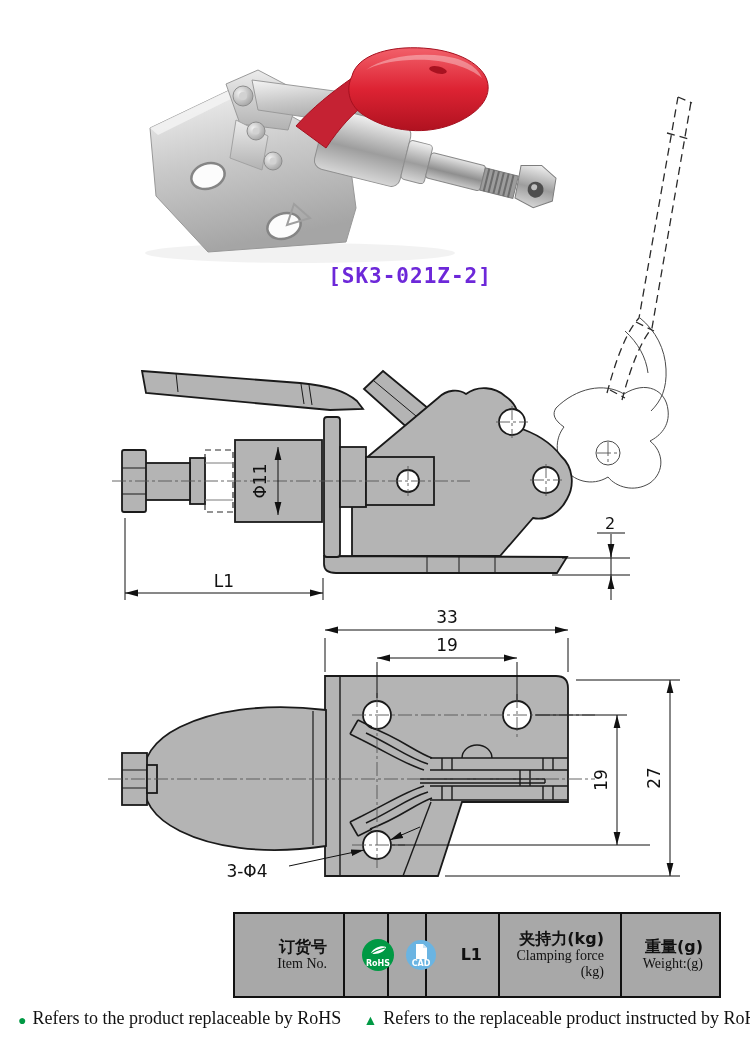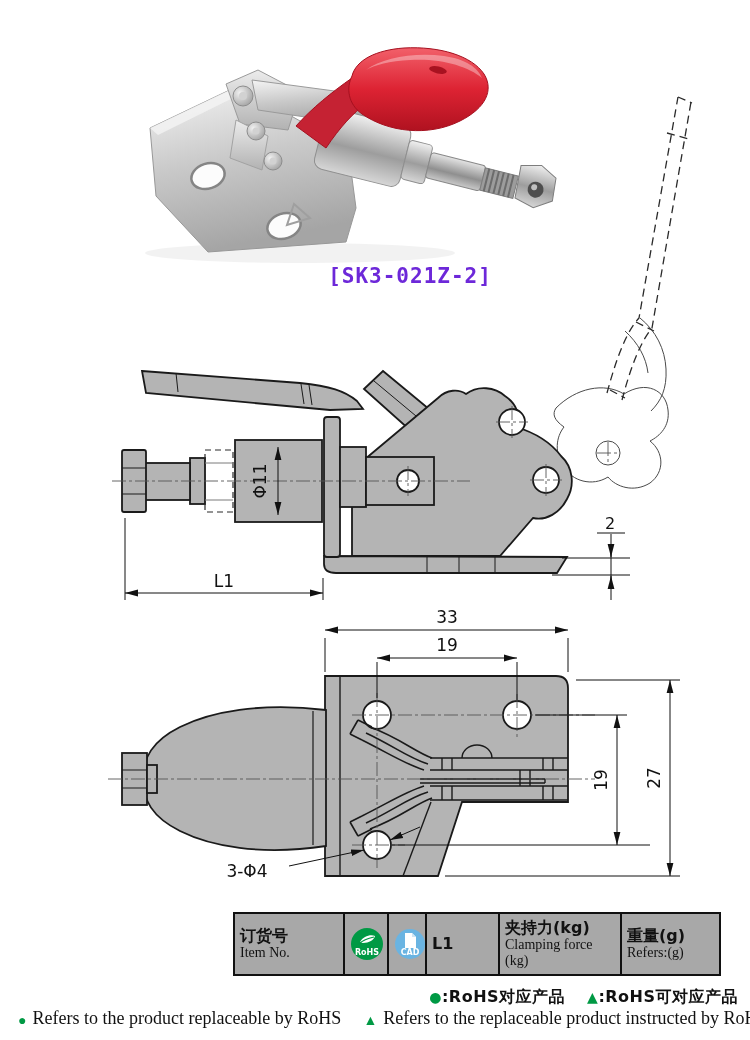--- a/index.html
+++ b/index.html
@@ -4,21 +4,21 @@
 <style>
   html,body{margin:0;padding:0;background:#ffffff;}
   .page{position:relative;width:750px;height:1040px;background:#ffffff;overflow:hidden;
         font-family:"DejaVu Sans",sans-serif;color:#111;}
   .art{position:absolute;left:0;top:0;}
   .caption{position:absolute;left:285px;top:264px;width:250px;text-align:center;
            font-family:"DejaVu Sans Mono",monospace;font-size:21px;font-weight:600;
            letter-spacing:1px;color:#6d28d9;}
   
   .spec{position:absolute;left:233px;top:912px;border-collapse:collapse;table-layout:fixed;width:486px;}
-  .spec td{border:2px solid #111;text-align:left;vertical-align:middle;padding:5px;}
+  .spec td{border:2px solid #111;text-align:right;vertical-align:middle;padding:16px;}
   .spec .hd{background:#a8a8a8;height:40px;}
   .spec .cn{font-size:16px;font-weight:600;line-height:18px;font-family:"DejaVu Sans",sans-serif;}
   .spec .en{font-size:14px;line-height:16px;font-family:"Liberation Serif",serif;}
   .spec .row-td{height:34px;background:#ffffff;font-size:18px;}
   .itemcell{background:#8fd0f0 !important;font-family:"DejaVu Sans Mono",monospace;
             font-weight:700;font-size:17px;letter-spacing:0.5px;}
   .dot-green{color:#009944;font-size:19px;line-height:1;}
   .badge{display:block;margin:3px auto;}
   
   .legend{position:absolute;top:987px;right:12px;font-size:16px;font-weight:600;
@@ -267,29 +267,26 @@
         <text x="16" y="27" text-anchor="middle" font-size="8" font-weight="bold" fill="#ffffff">CAD</text>
       </svg>
     </td>
     <td class="hd cn">L1</td>
     <td class="hd">
       <div class="cn">夹持力(kg)</div>
       <div class="en">Clamping force (kg)</div>
     </td>
     <td class="hd">
       <div class="cn">重量(g)</div>
-      <div class="en">Refers:(g)</div>
+      <div class="en">Weight:(g)</div>
     </td>
   </tr>
 </tbody>
     </table>
 
-<div class="legend">
-  <span class="mark">●</span><span>:RoHS对应产品</span><span class="gap"></span><span class="mark">▲</span><span>:RoHS可对应产品</span>
-</div>
 
 <div class="footer">
   <span class="fitem">
     <span class="mark">●</span>
     <span>Refers to the product replaceable by RoHS</span>
   </span>
   <span class="fitem">
     <span class="mark">▲</span>
     <span>Refers to the replaceable product instructed by RoHS</span>
   </span>

